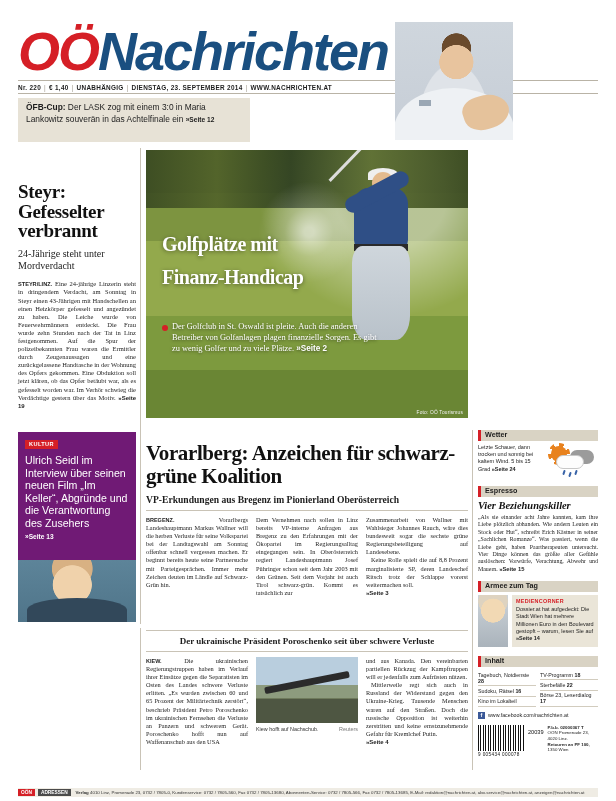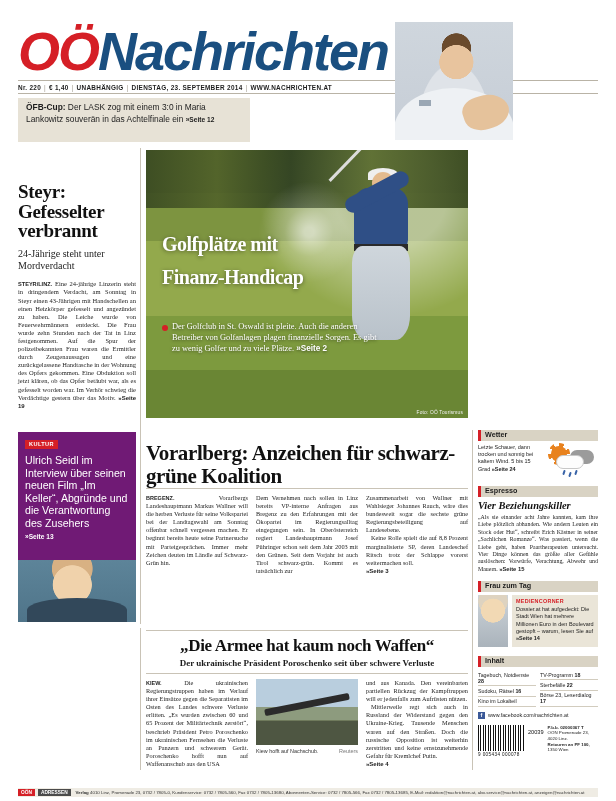--- a/index.html
+++ b/index.html
@@ -289,31 +289,31 @@
       <div class="p-pants"></div>
     </div>
     <h1><span>Golfplätze mit</span><br><span>Finanz-Handicap</span></h1>
     <div class="bullet"></div>
     <div class="lead"><span>Der Golfclub in St. Oswald ist pleite. Auch die anderen Betreiber von Golfanlagen plagen finanzielle Sorgen. Es gibt zu wenig Golfer und zu viele Plätze. </span><span class="ref">»Seite 2</span></div>
     <div class="credit">Foto: OÖ Tourismus</div>
   </div>
 
   <div class="vorarl">
     <h1>Vorarlberg: Anzeichen für schwarz-grüne Koalition</h1>
+    <h2>VP-Erkundungen aus Bregenz im Pionierland Oberösterreich</h2>
     <div class="hr"></div>
     <div class="vcols">
       <div class="vcol"><span class="loc">BREGENZ.</span><span> Vorarlbergs Landeshauptmann Markus Wallner will die herben Verluste für seine Volkspartei bei der Landtagswahl am Sonntag offenbar schnell vergessen machen. Er beginnt bereits heute seine Partnersuche mit Parteigesprächen. Immer mehr Zeichen deuten im Ländle auf Schwarz-Grün hin.</span></div>
       <div class="vcol">Dem Vernehmen nach sollen in Linz bereits VP-interne Anfragen aus Bregenz zu den Erfahrungen mit der Ökopartei im Regierungsalltag eingegangen sein. In Oberösterreich regiert Landeshauptmann Josef Pühringer schon seit dem Jahr 2003 mit den Grünen. Seit dem Vorjahr ist auch Tirol schwarz-grün. Kommt es tatsächlich zur</div>
       <div class="vcol"><span>Zusammenarbeit von Wallner mit Wahlsieger Johannes Rauch, wäre dies bundesweit sogar die sechste grüne Regierungsbeteiligung auf Landesebene.</span><br><span style="display:inline-block;text-indent:5px">Keine Rolle spielt die auf 8,8 Prozent marginalisierte SP, deren Landeschef Ritsch trotz der Schlappe vorerst weitermachen soll. </span><span class="ref">»Seite 3</span></div>
     </div>
   </div>
 
   <div class="ukr">
     <div class="hr-top"></div>
-    <h1>„Die Armee hat kaum noch Waffen“</h1>
     <h2>Der ukrainische Präsident Poroschenko seit über schwere Verluste</h2>
     <div class="hr"></div>
     <div class="ucols">
       <div class="ucol"><span class="loc">KIEW.</span><span> Die ukrainischen Regierungstruppen haben im Verlauf ihrer Einsätze gegen die Separatisten im Osten des Landes schwere Verluste erlitten. „Es wurden zwischen 60 und 65 Prozent der Militärtechnik zerstört“, beschrieb Präsident Petro Poroschenko im ukrainischen Fernsehen die Verluste an Panzern und schwerem Gerät. Poroschenko hofft nun auf Waffenanschub aus den USA</span></div>
       <div class="ucol">
         <div class="ukr-photo">
           <div class="barrel"></div>
           <div class="hull"></div>
         </div>
         <div class="caption">
@@ -346,21 +346,21 @@
 
     <div class="sec-head">
       <div class="bar"></div>
       <div class="lbl">Espresso</div>
     </div>
     <div class="espresso-title">Vier Beziehungskiller</div>
     <div class="espresso-body"><span>„Als sie einander acht Jahre kannten, kam ihre Liebe plötzlich abhanden. Wie andern Leuten ein Stock oder Hut“, schreibt Erich Kästner in seiner „Sachlichen Romanze“. Was passiert, wenn die Liebe geht, haben Paartherapeuten untersucht. Vier Dinge können das größte aller Gefühle auslöschen: Vorwürfe, Verachtung, Abwehr und Mauern. </span><span class="ref">»Seite 15</span></div>
 
     <div class="sec-head">
       <div class="bar"></div>
-      <div class="lbl">Frau zum Tag</div>
+      <div class="lbl">Armee zum Tag</div>
     </div>
     <div class="mehr-body">
       <div class="mehr-photo"></div>
       <div class="mehr-txt">
         <div class="mk">MEDIENCORNER</div>
         <div class="mb"><span>Dossier.at hat aufgedeckt: Die Stadt Wien hat mehrere Millionen Euro in den Boulevard gestopft – warum, lesen Sie auf </span><span class="ref">»Seite 14</span></div>
       </div>
     </div>
 
     <div class="sec-head">

